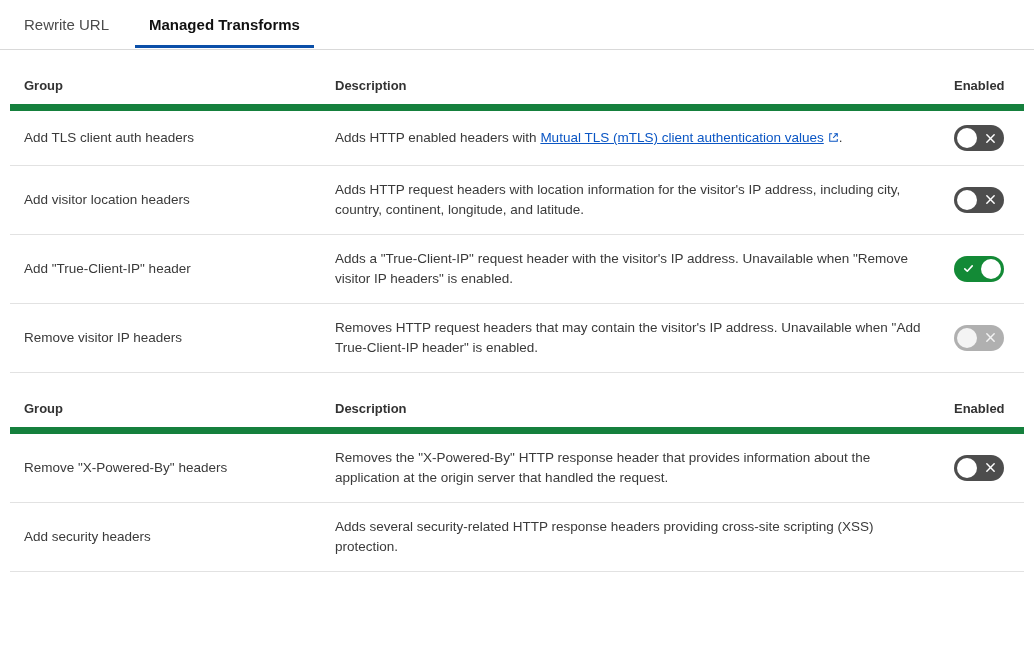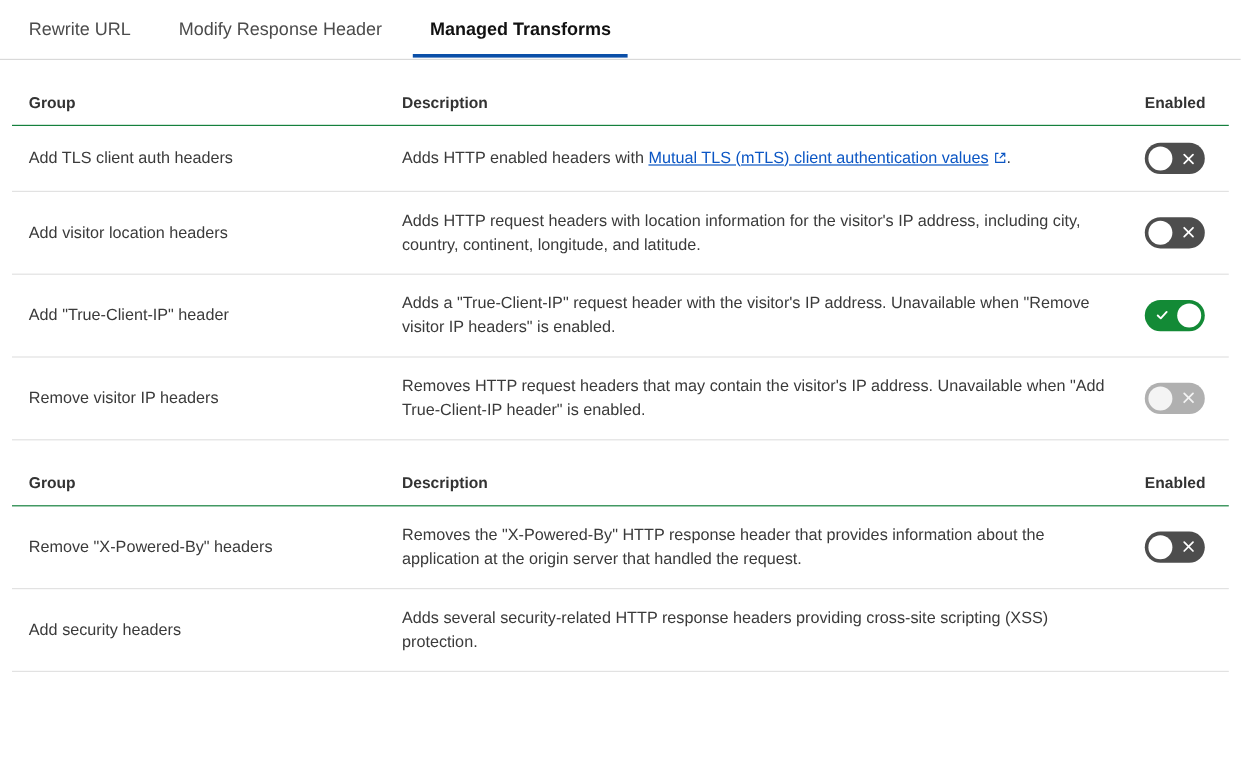--- a/index.html
+++ b/index.html
@@ -89,21 +89,21 @@
     width: 100%;
     border-collapse: collapse;
     table-layout: fixed;
   }
   table.mt-table th {
     text-align: left;
     font-size: 13px;
     font-weight: bold;
     color: #333333;
     padding: 0 0 11px 0;
-    border-bottom: 1px solid #15803d;
+    border-bottom: 7px solid #15803d;
   }
   table.mt-table th.col-group   { width: 320px; padding-left: 14px; }
   table.mt-table th.col-desc    { width: 610px; padding-left: 5px; }
   table.mt-table th.col-enabled { width: auto;  padding-left: 14px; }
 
   table.mt-table td {
     font-size: 13.5px;
     color: #3a3a3a;
     padding: 14px 0 14px 0;
     border-bottom: 1px solid #e2e2e2;
@@ -164,21 +164,20 @@
   .toggle.disabled { background: #b0b0b0; cursor: default; }
   .toggle.disabled .knob { left: 3px; background: #f4f4f4; }
   .toggle.disabled .mark { right: 1px; }
   .toggle.disabled .mark svg { opacity: .85; }
 </style>
 </head>
 <body>
 
 <div class="tabbar">
   <button class="tab">Rewrite URL</button>
-  <button class="tab">Modify Response Header</button>
   <button class="tab active">Managed Transforms</button>
 </div>
 
 <div class="content">
 
   <section class="section">
 
     <table class="mt-table">
       <thead>
         <tr>

